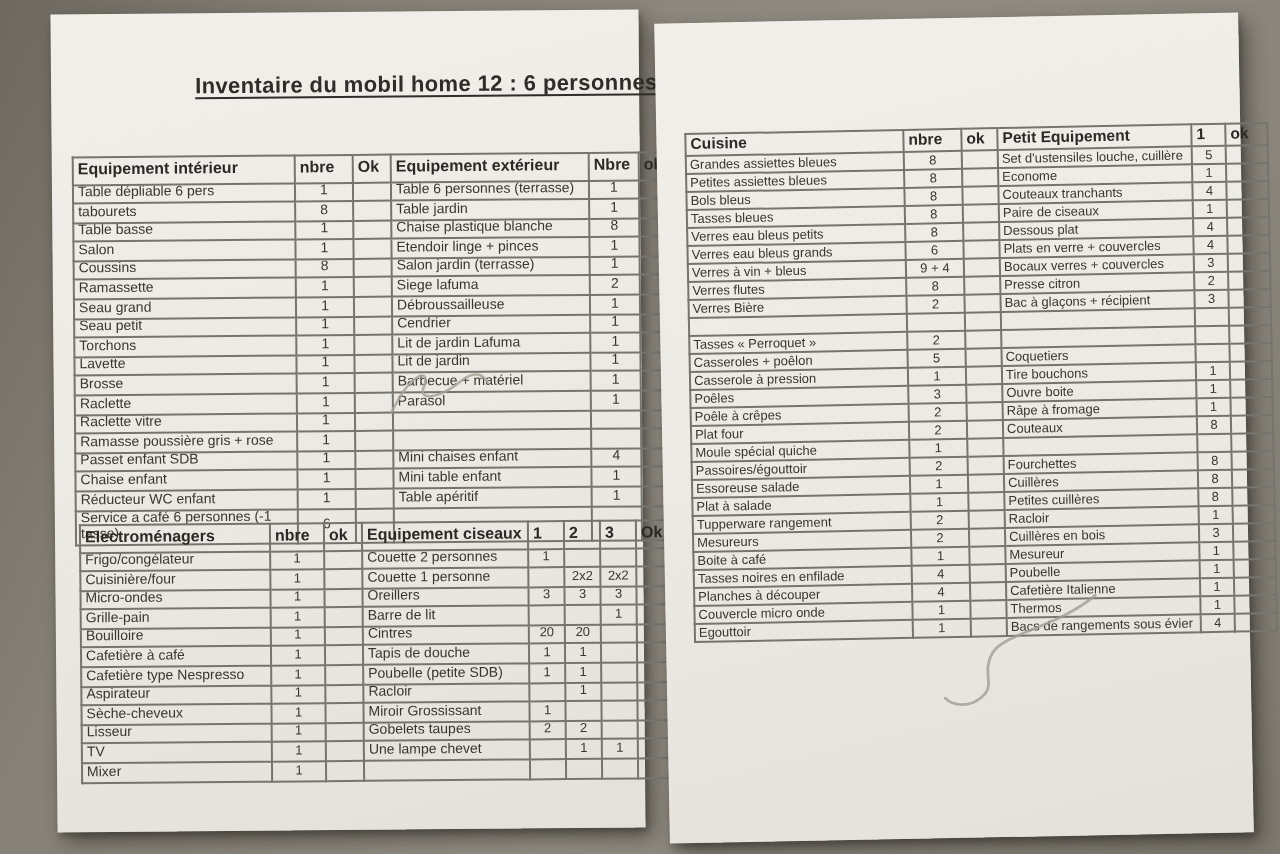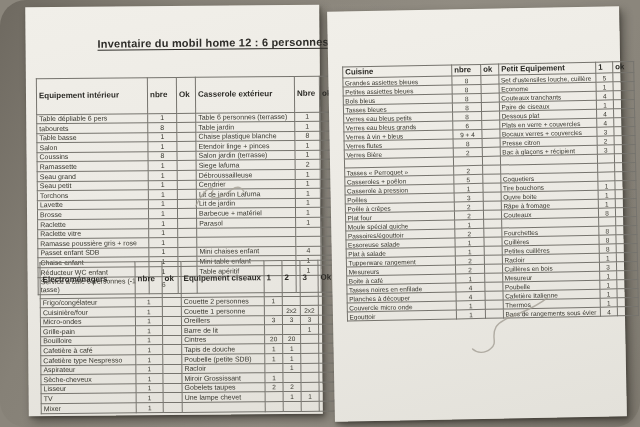--- a/index.html
+++ b/index.html
@@ -6,42 +6,41 @@
   body{
     width:640px;height:427px;position:relative;overflow:hidden;
     font-family:"Liberation Sans",sans-serif;
     background:#8b867c;
   }
   .scene{
     position:absolute;inset:0;
     background:
       radial-gradient(ellipse at 55% 45%, rgba(255,255,255,0.08), rgba(0,0,0,0) 60%),
       linear-gradient(115deg,#6e6960 0%,#868177 22%,#918c82 55%,#8a857b 80%,#7f7a70 100%);
-    border-radius: 26px;
   }
   .page{
     position:absolute;
     background:linear-gradient(168deg,#f1efe9 0%,#ebe9e3 55%,#e3e1da 100%);
     box-shadow:4px 5px 10px rgba(25,22,18,.45),1px 2px 3px rgba(25,22,18,.3);
   }
   .page-left{left:27px;top:6px;width:294px;height:409px;transform:rotate(-0.5deg);}
   .page-right{left:331px;top:9px;width:292px;height:410px;transform:rotate(-1.1deg);}
   .doc-title{
     position:absolute;left:72px;top:31px;
     font-size:11px;font-weight:bold;color:#2e2d29;
     text-decoration:underline;text-underline-offset:2px;letter-spacing:.2px;
     white-space:nowrap;
   }
   table.inv{
     position:absolute;border-collapse:collapse;table-layout:fixed;
     color:#38372f;
   }
   .inv th,.inv td{border:1px solid #76746e;overflow:hidden;}
   .inv th{
-    font-weight:bold;font-size:8px;line-height:8.5px;padding:13px 2px;
+    font-weight:bold;font-size:8px;line-height:8.5px;padding:2px 2px;
     text-align:left;vertical-align:top;color:#2b2a26;
   }
   .inv td{font-size:7px;line-height:7.6px;padding:.5px 2px;vertical-align:middle;height:7.6px;}
   .inv td:not(.c0):not(.c3){text-align:center;padding:.5px 0;}
   .inv th:not(.c0):not(.c3){word-break:break-all;text-align:left;}
 
   .t1{left:10px;top:71px;width:276px;}
   .t1 .c0{width:106px}.t1 .c1{width:24px}.t1 .c2{width:14px}
   .t1 .c3{width:94px}.t1 .c4{width:20px}.t1 .c5{width:18px}
 
@@ -66,21 +65,21 @@
 <div class="scene">
 
   <div class="page page-left">
     <div class="doc-title">Inventaire du mobil home  12 : 6 personnes</div>
     <table class="inv t1">
         <thead>
           <tr>
             <th class="c0">Equipement intérieur</th>
             <th class="c1">nbre</th>
             <th class="c2">Ok</th>
-            <th class="c3">Casserole extérieur</th>
+            <th class="c3">Equipement extérieur</th>
             <th class="c4">Nbre</th>
             <th class="c5">ok</th>
           </tr>
         </thead>
         <tbody>
           <tr>
             <td class="c0">Table dépliable 6 pers</td>
             <td class="c1">1</td>
             <td class="c2"></td>
             <td class="c3">Table 6 personnes (terrasse)</td>

